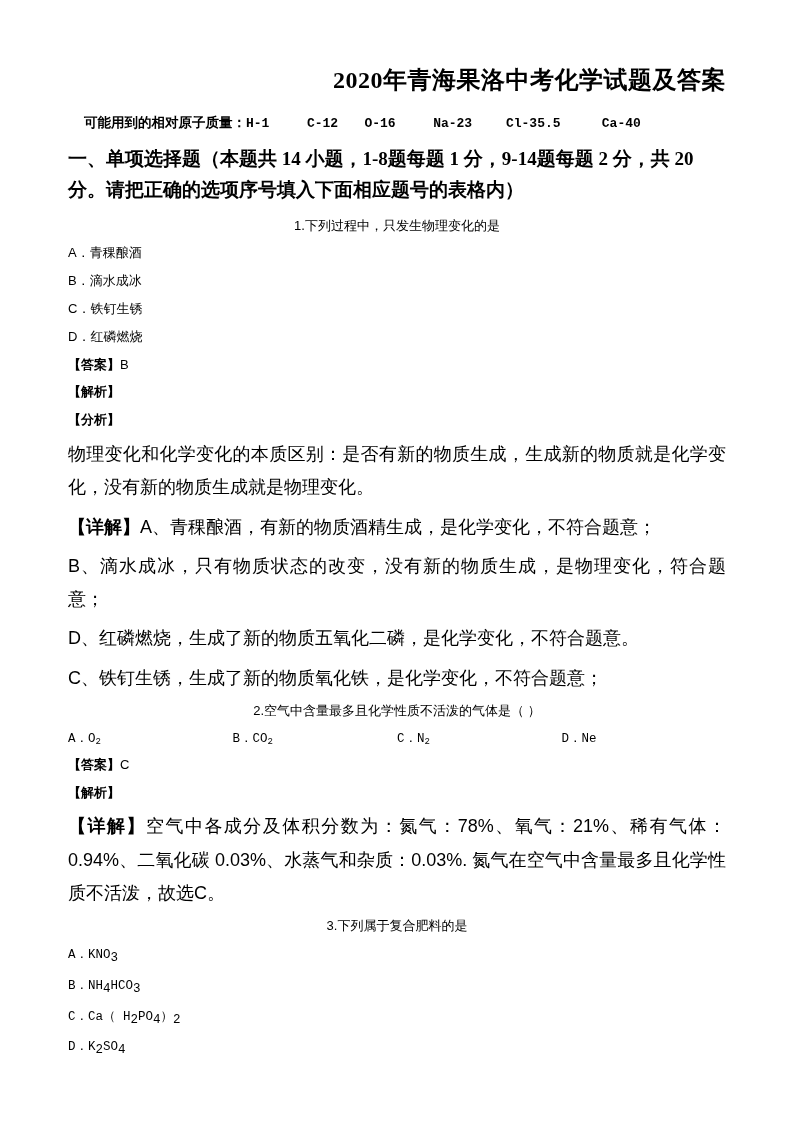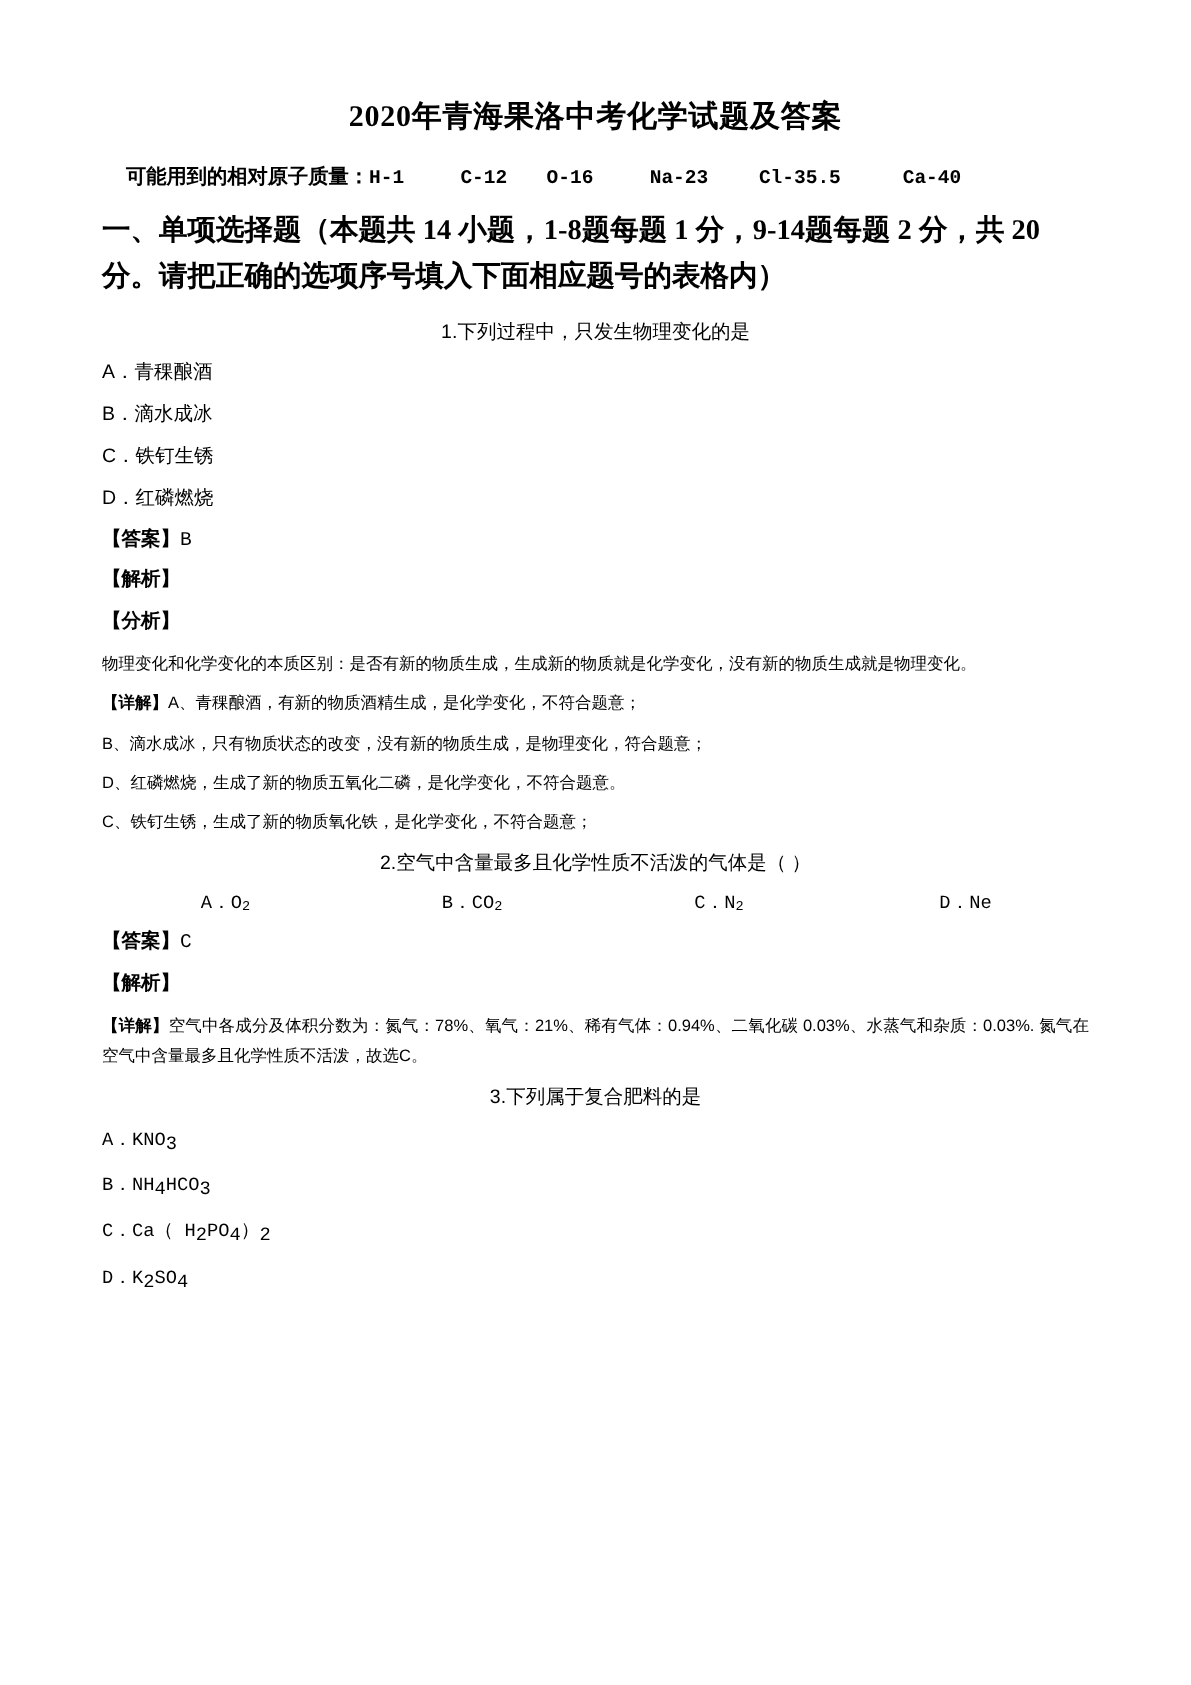--- a/index.html
+++ b/index.html
@@ -14,22 +14,22 @@
     color: #000000;
   }
   .page {
     width: 794px;
     height: 1123px;
     box-sizing: border-box;
     padding: 52px 68px 40px 68px;
     position: relative;
   }
   .doc-title {
-    text-align: center;
-    font-size: 20px;
+    text-align: right;
+    font-size: 24px;
     font-weight: bold;
     letter-spacing: 0.5px;
     margin: 12px 0 18px 0;
     font-family: "Liberation Serif", "DejaVu Serif", serif;
   }
   .mass-line {
     font-size: 13.5px;
     font-weight: bold;
     margin: 0 0 12px 16px;
     white-space: pre;
@@ -65,38 +65,37 @@
     font-family: "Liberation Sans", sans-serif;
   }
   .opt .chem {
     font-family: "Liberation Mono", monospace;
     font-size: 12.5px;
   }
   .tag-line {
     font-size: 13px;
     line-height: 1.6;
     margin: 7px 0;
-    font-family: Liberation Mono, monospace;
+    font-family: Liberation Sans, sans-serif;
   }
   .tag {
     font-weight: bold;
   }
   .para {
-    font-size: 11px;
+    font-size: 18px;
     line-height: 1.85;
     margin: 6px 0;
     font-family: "Liberation Sans", sans-serif;
     text-align: justify;
   }
   .opt-row {
     display: flex;
     font-size: 13px;
     margin: 8px 0;
     font-family: "Liberation Sans", sans-serif;
-    text-align: center;
   }
   .opt-row > div {
     flex: 0 0 25%;
     font-family: "Liberation Mono", monospace;
     font-size: 12.5px;
   }
   sub {
     font-size: 72%;
     vertical-align: -0.22em;
   }

